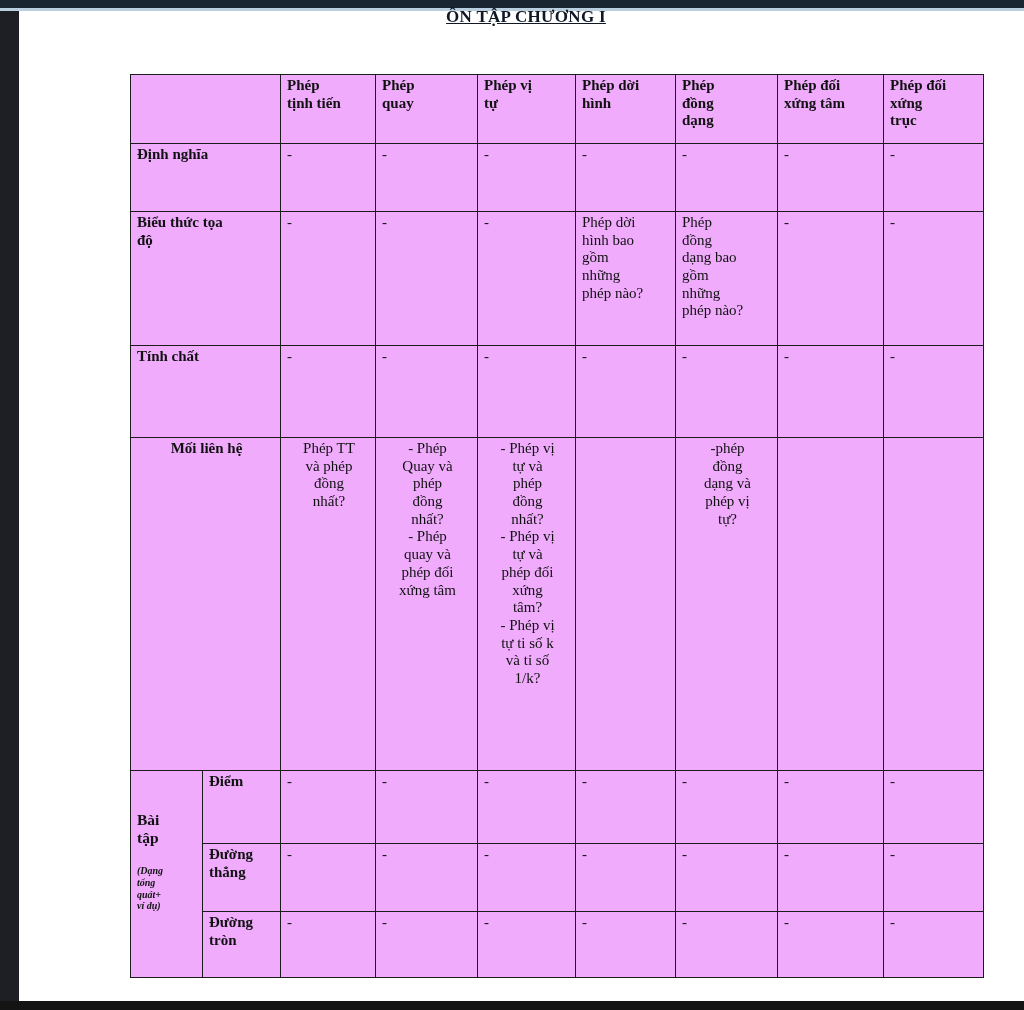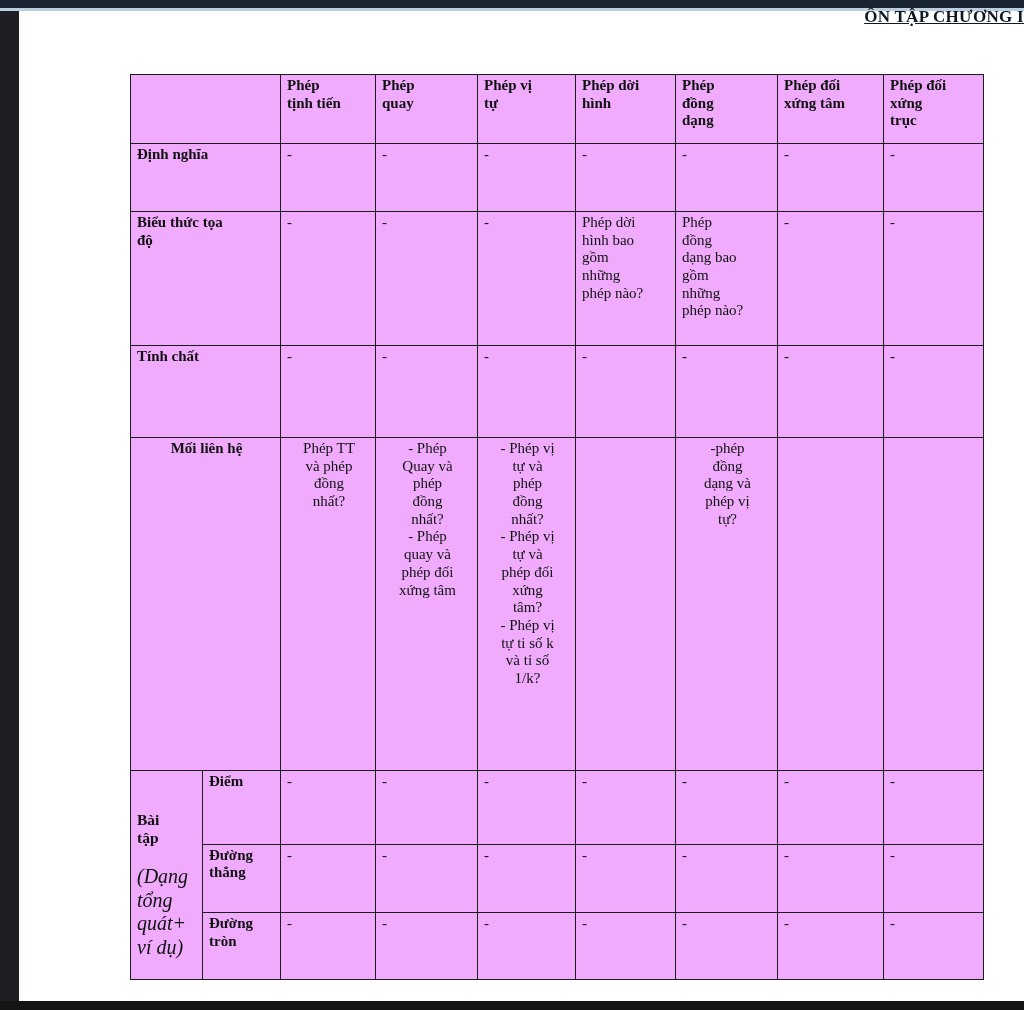--- a/index.html
+++ b/index.html
@@ -9,21 +9,21 @@
     font-family:"Liberation Serif","DejaVu Serif",serif;
     color:#111111;
   }
   .top-bar{position:absolute;top:0;left:0;width:1024px;height:8px;background:#1a2532;z-index:5;}
   .accent-line{position:absolute;top:8px;left:0;width:1024px;height:3px;background:#b9cede;z-index:4;}
   .side-bar{position:absolute;top:8px;left:0;width:19px;height:994px;background:#1d1f24;z-index:3;}
   .bottom-bar{position:absolute;bottom:0;left:0;width:1024px;height:9px;background:#141414;z-index:5;}
 
   .doc-title{
     position:absolute;top:7px;left:20px;right:0;
-    text-align:right;font-weight:bold;font-size:17px;
+    text-align:center;font-weight:bold;font-size:17px;
     text-decoration:underline;color:#101826;z-index:6;
     letter-spacing:0.3px;
     padding-left:8px;
   }
 
   table.review{
     position:absolute;left:130px;top:74px;
     border-collapse:collapse;table-layout:fixed;
     background:#f0abfc;
   }
@@ -44,21 +44,21 @@
   tr.h-head{height:69px;}
   tr.h-1{height:68px;}
   tr.h-2{height:134px;}
   tr.h-3{height:92px;}
   tr.h-4{height:333px;text-align:center;}
   tr.h-5{height:73px;}
   tr.h-6{height:68px;}
   tr.h-7{height:66px;}
 
   .bt-label{font-weight:bold;font-size:15.5px;white-space:pre-line;margin-top:20px;}
-  .bt-note{font-style:italic;font-weight:normal;font-size:20px;white-space:pre-line;}
+  .bt-note{font-style:italic;font-weight:bold;font-size:10px;white-space:pre-line;}
 </style>
 </head>
 <body>
 
 <div class="top-bar"></div>
 <div class="accent-line"></div>
 <div class="side-bar"></div>
 <div class="bottom-bar"></div>
 
 <div class="doc-title">ÔN TẬP CHƯƠNG I</div>

